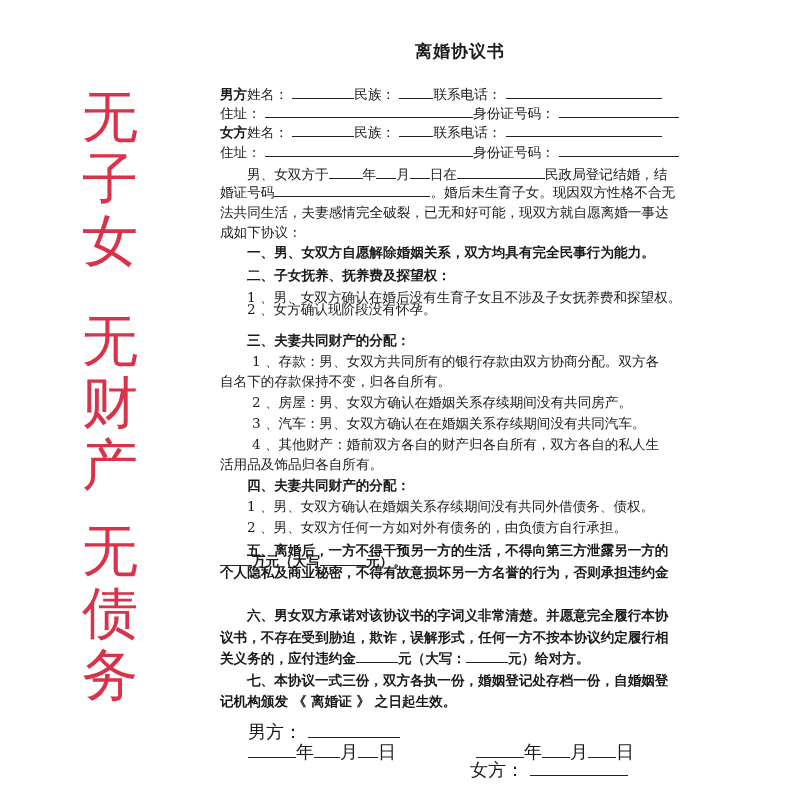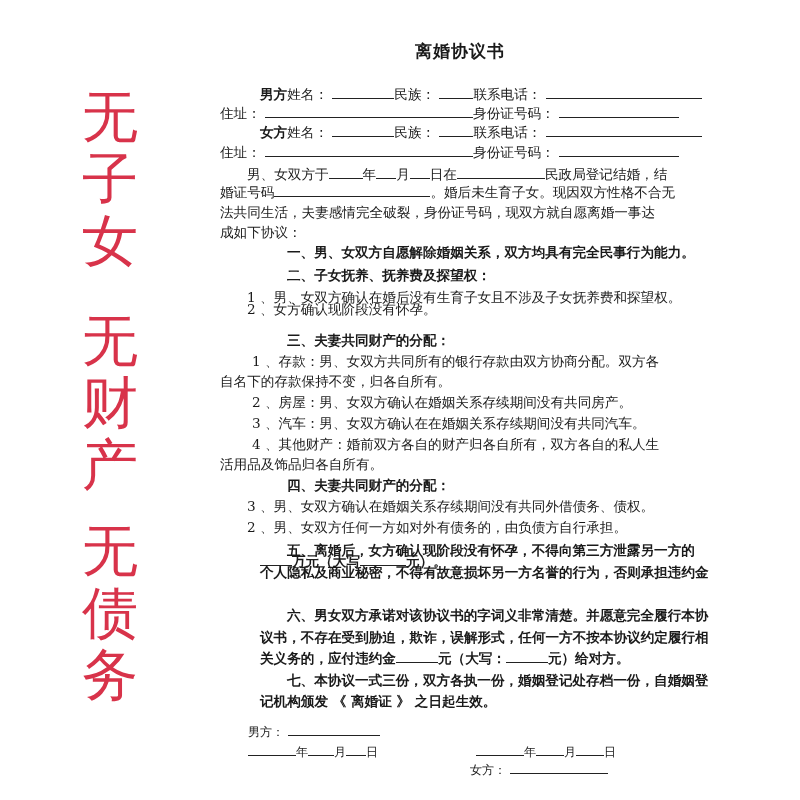--- a/index.html
+++ b/index.html
@@ -10,23 +10,23 @@
           font-size:56px; line-height:62px; font-weight:normal; }
   .side .char { display:block; }
   #side1 { top:86px; }
   #side2 { top:310px; }
   #side3 { top:520px; }
   .doc { position:absolute; left:220px; top:0; width:480px; font-size:13.6px; }
   .title { position:absolute; left:0; width:480px; top:40px; text-align:center; font-size:17px; font-weight:bold; letter-spacing:1px; }
   .line { position:absolute; left:0; white-space:nowrap; height:19px; line-height:19px; }
   .ind { padding-left:27px; }
   .ind2 { padding-left:32px; }
-  .b { font-weight:bold;margin-left:40px; }
+  .b { font-weight:bold; }
   .blank { display:inline-block; border-bottom:1px solid #222; height:13px; vertical-align:baseline; }
-  .sig { position:absolute; font-size:12px; white-space:nowrap; line-height:19px; }
+  .sig { position:absolute; font-size:18px; white-space:nowrap; line-height:19px; }
 </style>
 </head>
 <body>
 
 <div class="side" id="side1">
   <span class="char">无</span>
   <span class="char">子</span>
   <span class="char">女</span>
 </div>
 <div class="side" id="side2">
@@ -66,39 +66,39 @@
     <span class="blank" style="width:208px"></span><span>身份证号码：</span>
     <span class="blank" style="width:120px"></span>
   </div>
 
   <div class="line ind" style="top:165px">
     <span>男、女双方于</span><span class="blank" style="width:34px"></span><span>年</span><span class="blank" style="width:20px"></span><span>月</span><span class="blank" style="width:20px"></span><span>日在</span><span class="blank" style="width:88px"></span><span>民政局登记结婚，结</span>
   </div>
   <div class="line" style="top:183px">
     <span>婚证号码</span><span class="blank" style="width:156px"></span><span>。婚后未生育子女。现因双方性格不合无</span>
   </div>
-  <div class="line" style="top:203px">法共同生活，夫妻感情完全破裂，身份证号码，现双方就自愿离婚一事达</div>
+  <div class="line" style="top:203px">法共同生活，夫妻感情完全破裂，已无和好可能，现双方就自愿离婚一事达</div>
   <div class="line" style="top:223px">成如下协议：</div>
 
   <div class="line ind b" style="top:243px">一、男、女双方自愿解除婚姻关系，双方均具有完全民事行为能力。</div>
   <div class="line ind b" style="top:266px">二、子女抚养、抚养费及探望权：</div>
   <div class="line ind" style="top:288px">1 、男、女双方确认在婚后没有生育子女且不涉及子女抚养费和探望权。</div>
   <div class="line ind" style="top:300px">2 、女方确认现阶段没有怀孕。</div>
   <div class="line ind b" style="top:331px">三、夫妻共同财产的分配：</div>
   <div class="line ind2" style="top:352px">1 、存款：男、女双方共同所有的银行存款由双方协商分配。双方各</div>
   <div class="line" style="top:372px">自名下的存款保持不变，归各自所有。</div>
   <div class="line ind2" style="top:393px">2 、房屋：男、女双方确认在婚姻关系存续期间没有共同房产。</div>
   <div class="line ind2" style="top:414px">3 、汽车：男、女双方确认在在婚姻关系存续期间没有共同汽车。</div>
   <div class="line ind2" style="top:435px">4 、其他财产：婚前双方各自的财产归各自所有，双方各自的私人生</div>
   <div class="line" style="top:455px">活用品及饰品归各自所有。</div>
   <div class="line ind b" style="top:476px">四、夫妻共同财产的分配：</div>
-  <div class="line ind" style="top:497px">3 、男、女双方确认在婚姻关系存续期间没有共同外借债务、债权。</div>
+  <div class="line ind" style="top:497px">1 、男、女双方确认在婚姻关系存续期间没有共同外借债务、债权。</div>
   <div class="line ind" style="top:518px">2 、男、女双方任何一方如对外有债务的，由负债方自行承担。</div>
 
-  <div class="line ind b" style="top:541px">五、离婚后，女方确认现阶段没有怀孕，不得向第三方泄露另一方的</div>
+  <div class="line ind b" style="top:541px">五、离婚后，一方不得干预另一方的生活，不得向第三方泄露另一方的</div>
   <div class="line b" style="top:563px">个人隐私及商业秘密，不得有故意损坏另一方名誉的行为，否则承担违约金</div>
   <div class="line b" style="top:552px">
     <span class="blank" style="width:32px"></span><span>万元（大写</span><span class="blank" style="width:46px"></span><span>元）。</span>
   </div>
   <div class="line ind b" style="top:606px">六、男女双方承诺对该协议书的字词义非常清楚。并愿意完全履行本协</div>
   <div class="line b" style="top:628px">议书，不存在受到胁迫，欺诈，误解形式，任何一方不按本协议约定履行相</div>
   <div class="line b" style="top:649px">
     <span>关义务的，应付违约金</span><span class="blank" style="width:42px"></span><span>元（大写：</span><span class="blank" style="width:42px"></span><span>元）给对方。</span>
   </div>
   <div class="line ind b" style="top:671px">七、本协议一式三份，双方各执一份，婚姻登记处存档一份，自婚姻登</div>

